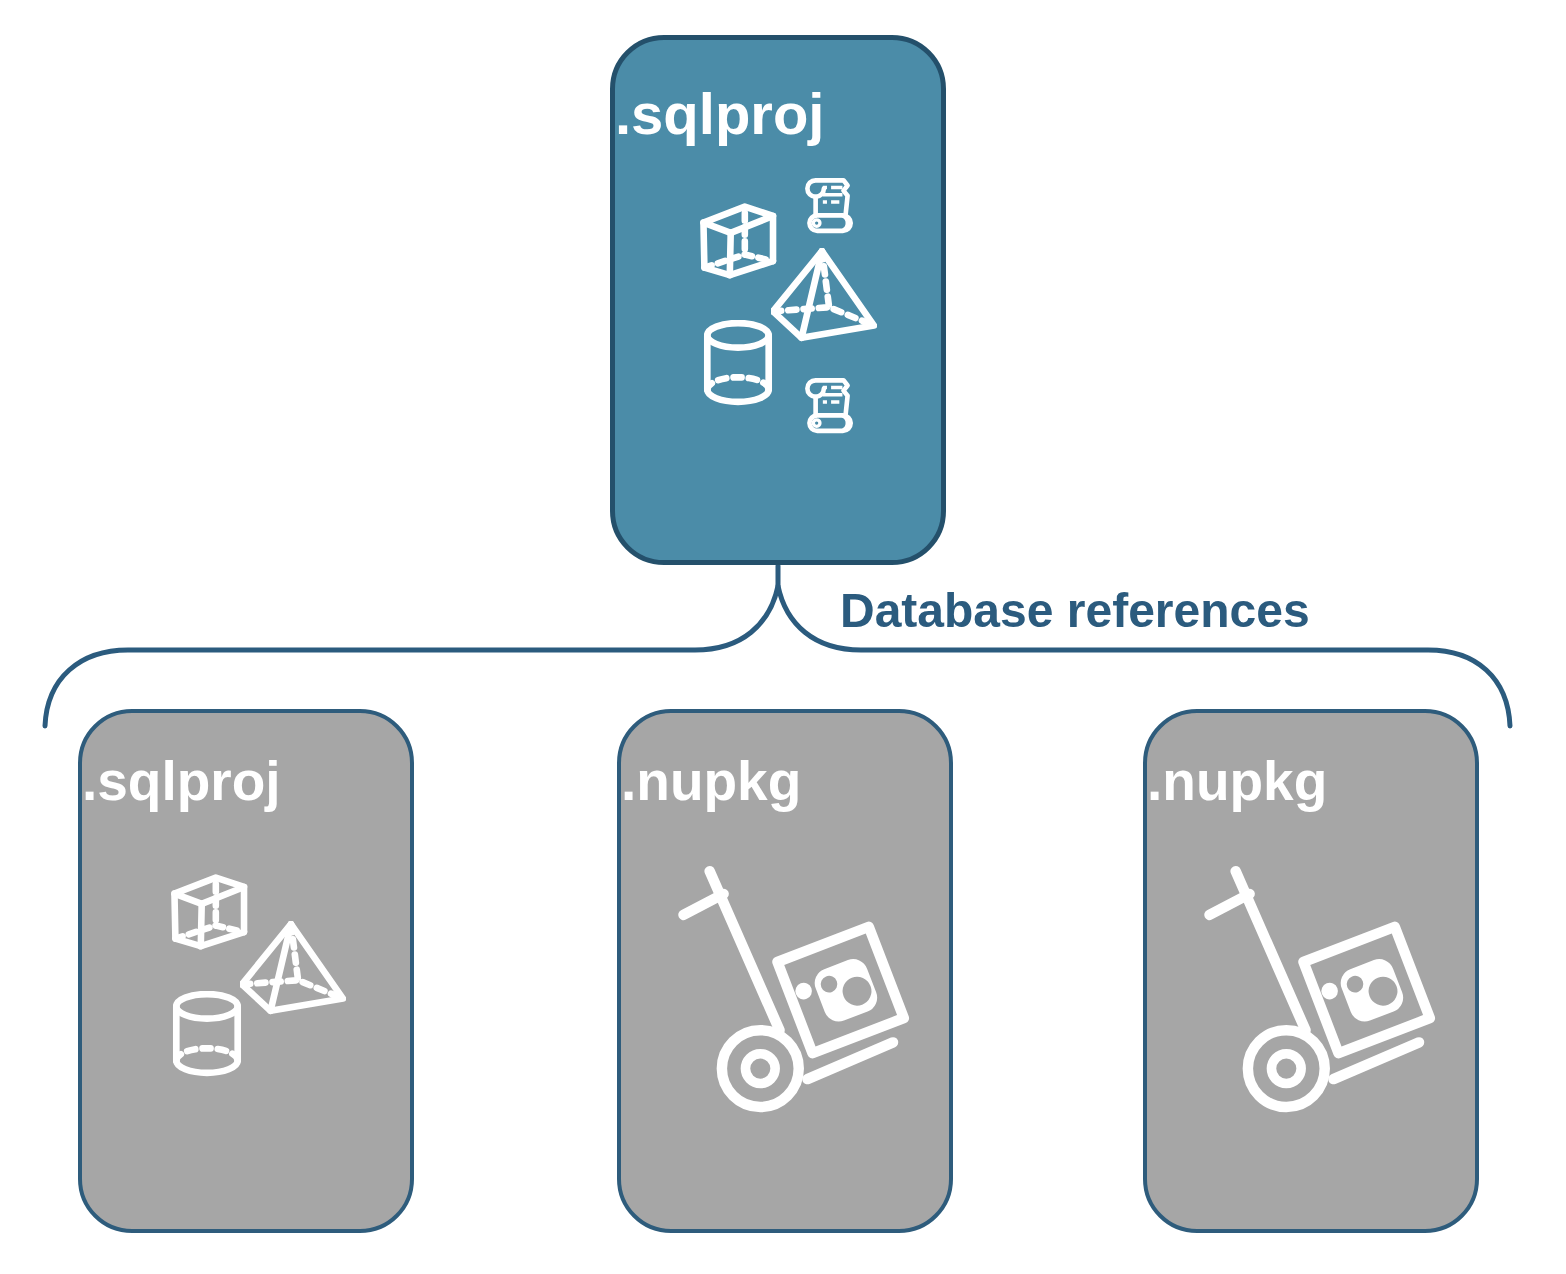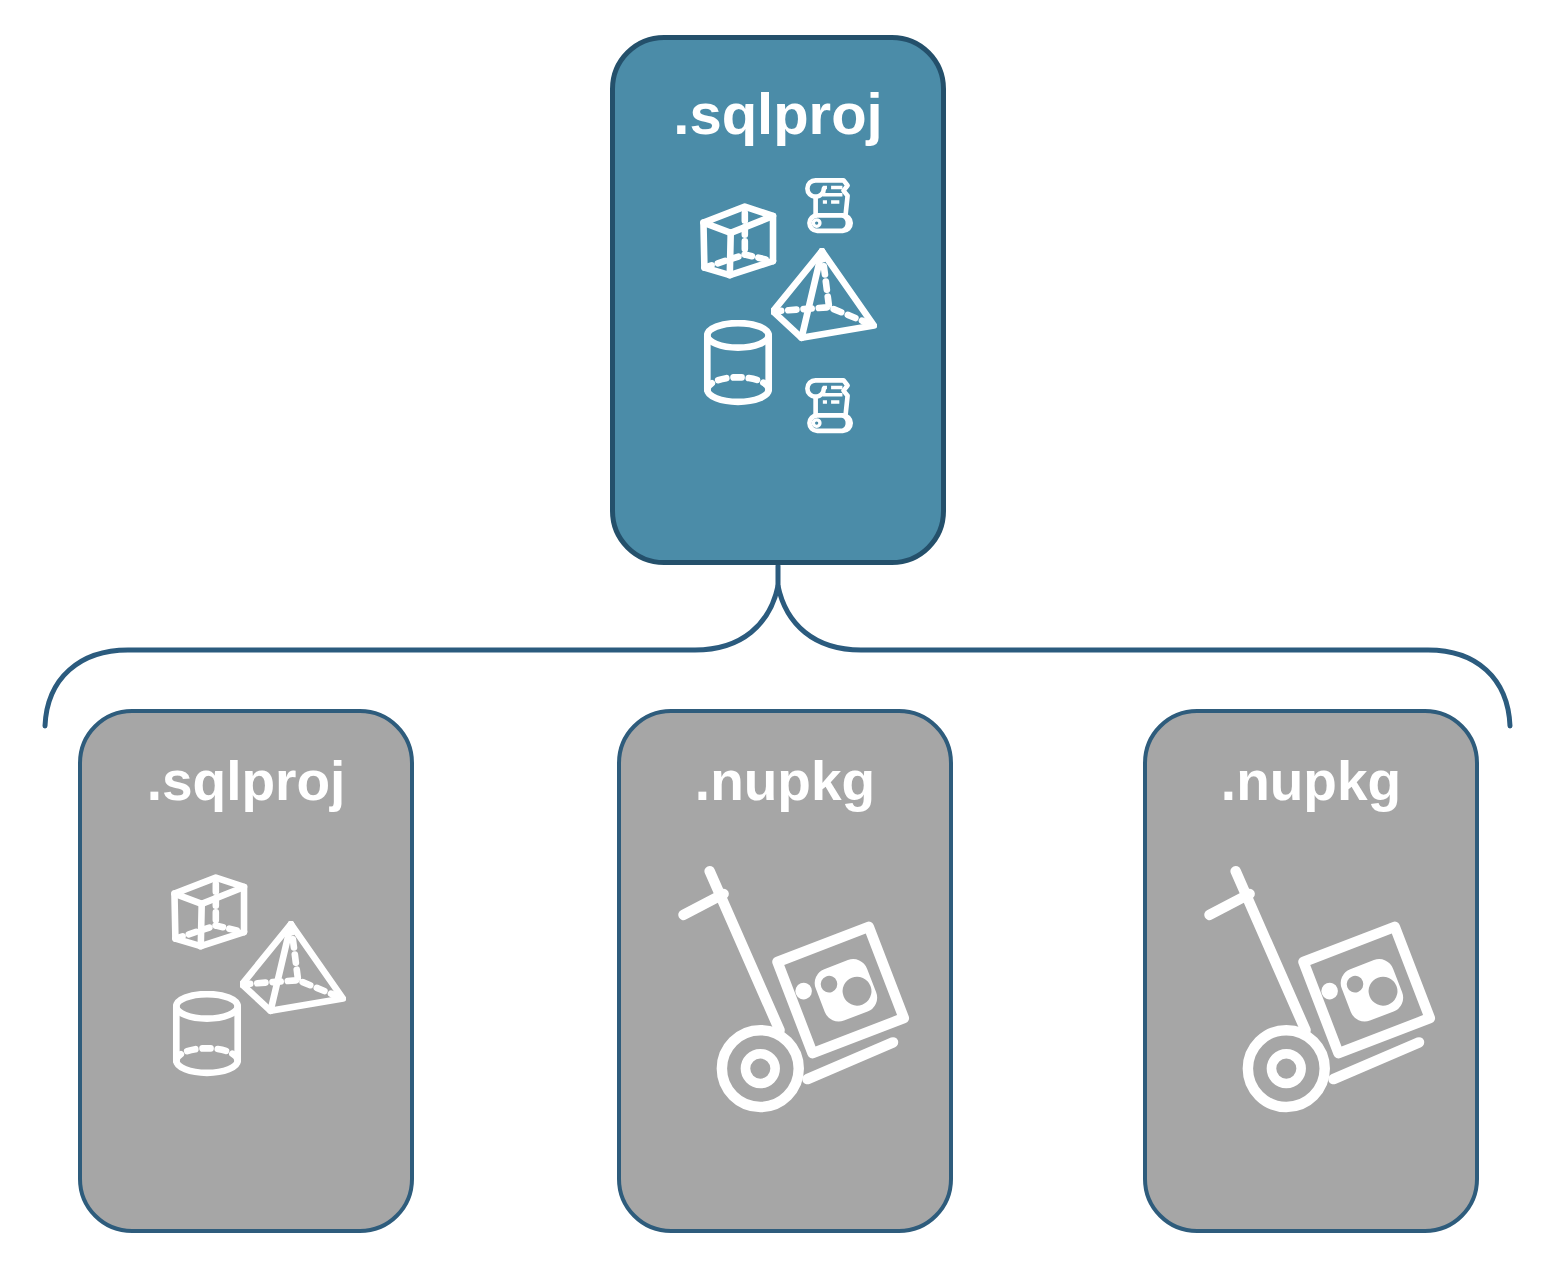--- a/index.html
+++ b/index.html
@@ -33,21 +33,20 @@
   .node-child{
     top:709px;width:336px;height:524px;
     background:var(--child-fill);
     border:4px solid var(--child-border);
   }
   .node-child.pos-left{left:78px;}
   .node-child.pos-mid{left:617px;}
   .node-child.pos-right{left:1143px;}
   .node-title{
     position:absolute;left:0;right:0;
-    text-align:center;
     color:#ffffff;
     font-weight:bold;
     letter-spacing:0px;
   }
   .node-root .node-title{top:40px;font-size:58px;}
   .node-child .node-title{top:36px;font-size:55px;}
   .icon{position:absolute;display:block;line-height:0;}
   .icon svg{display:block;width:100%;height:100%;color:var(--icon);}
   .connector-svg{
     position:absolute;left:0;top:0;width:1566px;height:1274px;
@@ -64,20 +63,21 @@
 </head>
 <body>
 
 <div class="canvas">
 
   <svg class="connector-svg" viewBox="0 0 1566 1274" fill="none">
     <path d="M 778,566 L 778,586 C 770,624 742,650 695,650 L 128,650 C 80,650 47,678 45,726" stroke="var(--connector)" stroke-width="5" stroke-linecap="round" fill="none"></path>
     <path d="M 778,586 C 786,624 814,650 861,650 L 1428,650 C 1476,650 1508,678 1510,726" stroke="var(--connector)" stroke-width="5" stroke-linecap="round" fill="none"></path>
   </svg>
 
+  <div class="connector-label">Database references</div>
 
   <div class="node node-root">
     <div class="node-title">.sqlproj</div>
 
     <span class="icon" style="left:182px;top:130px;width:62px;height:66px;">
       <svg viewBox="0 0 60 64" fill="none" stroke="currentColor" stroke-width="4.5" stroke-linecap="round" stroke-linejoin="round">
         <path d="M 26,18 a 8,8 0 1 1 -8,-8 L 45,10 L 49,15 L 45,20 L 49,25 L 47,44"></path>
         <path d="M 18,26 L 18,44"></path>
         <rect x="12" y="44" width="40" height="15" rx="7.5"></rect>
         <path d="M 45,45 A 6,7 0 0 1 45,58" stroke-width="3.5"></path>

